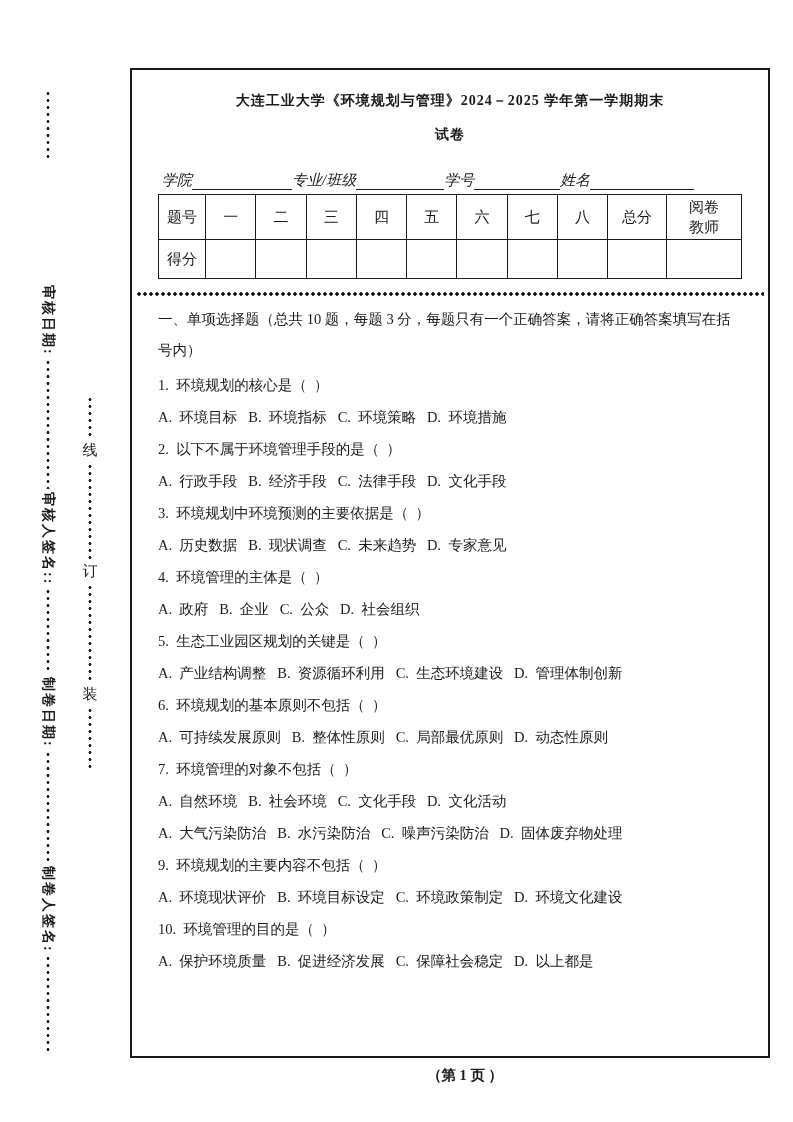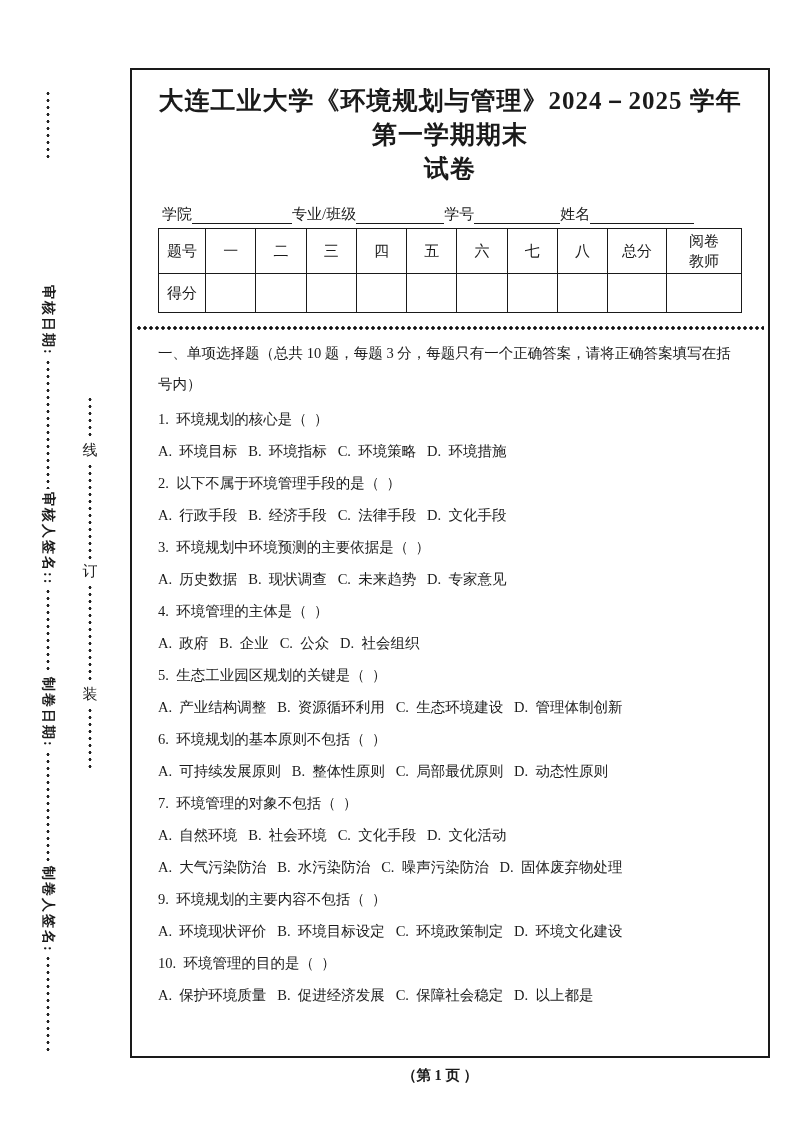--- a/index.html
+++ b/index.html
@@ -56,33 +56,34 @@
     width: 640px;
     height: 990px;
     border: 2px solid #1a1a1a;
     box-sizing: border-box;
     padding: 14px 26px 0 26px;
   }
 
   .title-line {
     text-align: center;
     font-weight: bold;
-    font-size: 25px;
+    font-size: 14px;
     line-height: 34px;
     letter-spacing: 1px;
   }
 
   .form-row {
     display: flex;
     align-items: flex-end;
     margin-top: 14px;
     height: 24px;
     font-size: 15px;
     padding-left: 4px;
     white-space: nowrap;
+    font-style: italic;
   }
   .blank {
     display: inline-block;
     border-bottom: 1px solid #1a1a1a;
     height: 20px;
   }
   .blank.w-college { width: 100px; }
   .blank.w-major   { width: 88px; }
   .blank.w-id      { width: 86px; }
   .blank.w-name    { width: 104px; }
@@ -124,21 +125,21 @@
 
   .questions { margin-top: 3px; }
   .q-line {
     font-size: 14.5px;
     line-height: 32px;
     white-space: pre-wrap;
   }
 
   .page-footer {
     position: absolute;
-    left: 120px;
+    left: 145px;
     top: 1066px;
     width: 640px;
     text-align: center;
     font-weight: bold;
     font-size: 14.5px;
   }
 </style>
 </head>
 <body>
 

